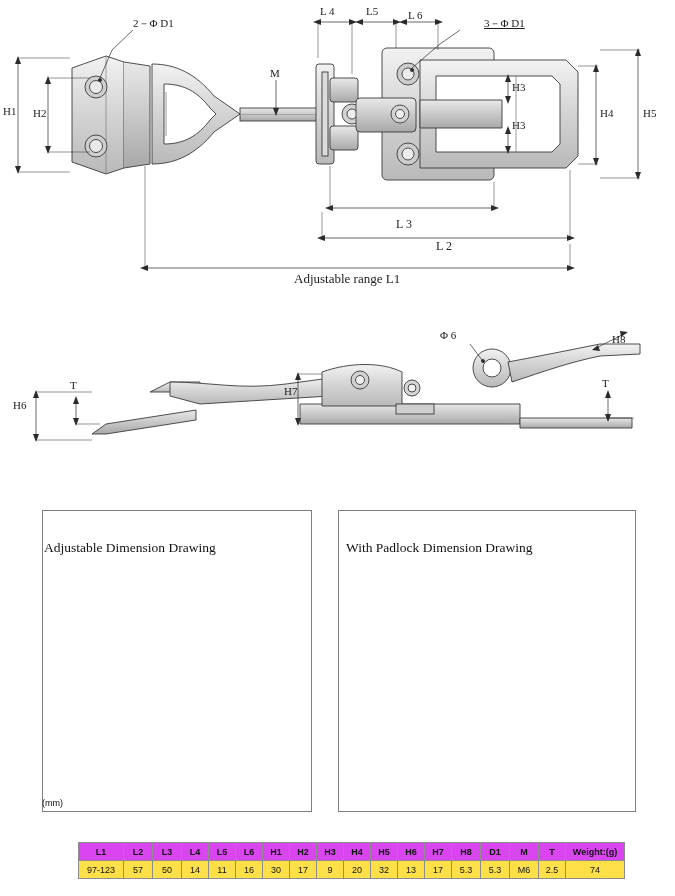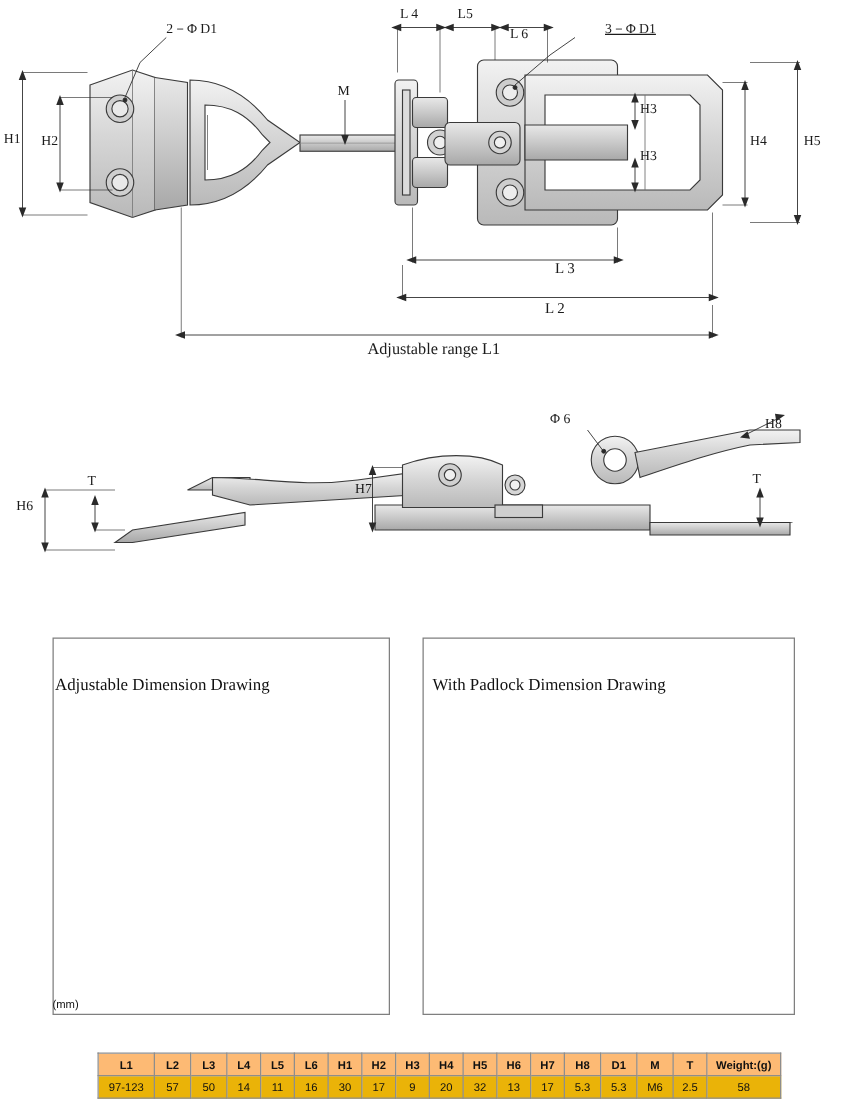--- a/index.html
+++ b/index.html
@@ -53,25 +53,25 @@
     color: #111;
   }
   .spec-table td, .spec-table th {
     border: 1px solid #8d8d8d;
     text-align: center;
     padding: 0;
     height: 17px;
     font-weight: normal;
   }
   .spec-table thead td {
-    background: #fdba74;
+    background: #d946ef;
     font-weight: bold;
   }
   .spec-table tbody td {
-    background: #eab308;
+    background: #fde047;
   }
   .unit-cell {
     position: absolute;
     left: 42px;
     top: 798px;
     font-family: "Liberation Sans", sans-serif;
     font-size: 9px;
     color: #111;
   }
   .panel-box {
@@ -341,23 +341,23 @@
 
   <div class="lbl" style="left:3px; top:106px;">H1</div>
   <div class="lbl" style="left:33px; top:108px;">H2</div>
   <div class="lbl" style="left:512px; top:82px;">H3</div>
   <div class="lbl" style="left:512px; top:120px;">H3</div>
   <div class="lbl" style="left:600px; top:108px;">H4</div>
   <div class="lbl" style="left:643px; top:108px;">H5</div>
 
   <div class="lbl" style="left:320px; top:6px;">L 4</div>
   <div class="lbl" style="left:366px; top:6px;">L5</div>
-  <div class="lbl" style="left:408px; top:22px;">L 6</div>
-
-  <div class="lbl" style="left:396px; top:208px; font-size:12px;margin-left:48px;">L 3</div>
+  <div class="lbl" style="left:408px; top:10px;">L 6</div>
+
+  <div class="lbl" style="left:396px; top:218px; font-size:12px;">L 3</div>
   <div class="lbl" style="left:436px; top:240px; font-size:12px;">L 2</div>
   <div class="lbl" style="left:294px; top:272px; font-size:13px;">Adjustable range L1</div>
 
   <div class="lbl" style="left:13px; top:400px;">H6</div>
   <div class="lbl" style="left:70px; top:380px;">T</div>
   <div class="lbl" style="left:284px; top:386px;">H7</div>
   <div class="lbl" style="left:440px; top:330px;">Φ 6</div>
   <div class="lbl" style="left:612px; top:334px;">H8</div>
   <div class="lbl" style="left:602px; top:378px;">T</div>
 
@@ -402,18 +402,18 @@
         <td>17</td>
         <td>9</td>
         <td>20</td>
         <td>32</td>
         <td>13</td>
         <td>17</td>
         <td>5.3</td>
         <td>5.3</td>
         <td>M6</td>
         <td>2.5</td>
-        <td>58</td>
+        <td>74</td>
       </tr>
     </tbody>
   </table>
 
 </div>
 
 </body></html>

